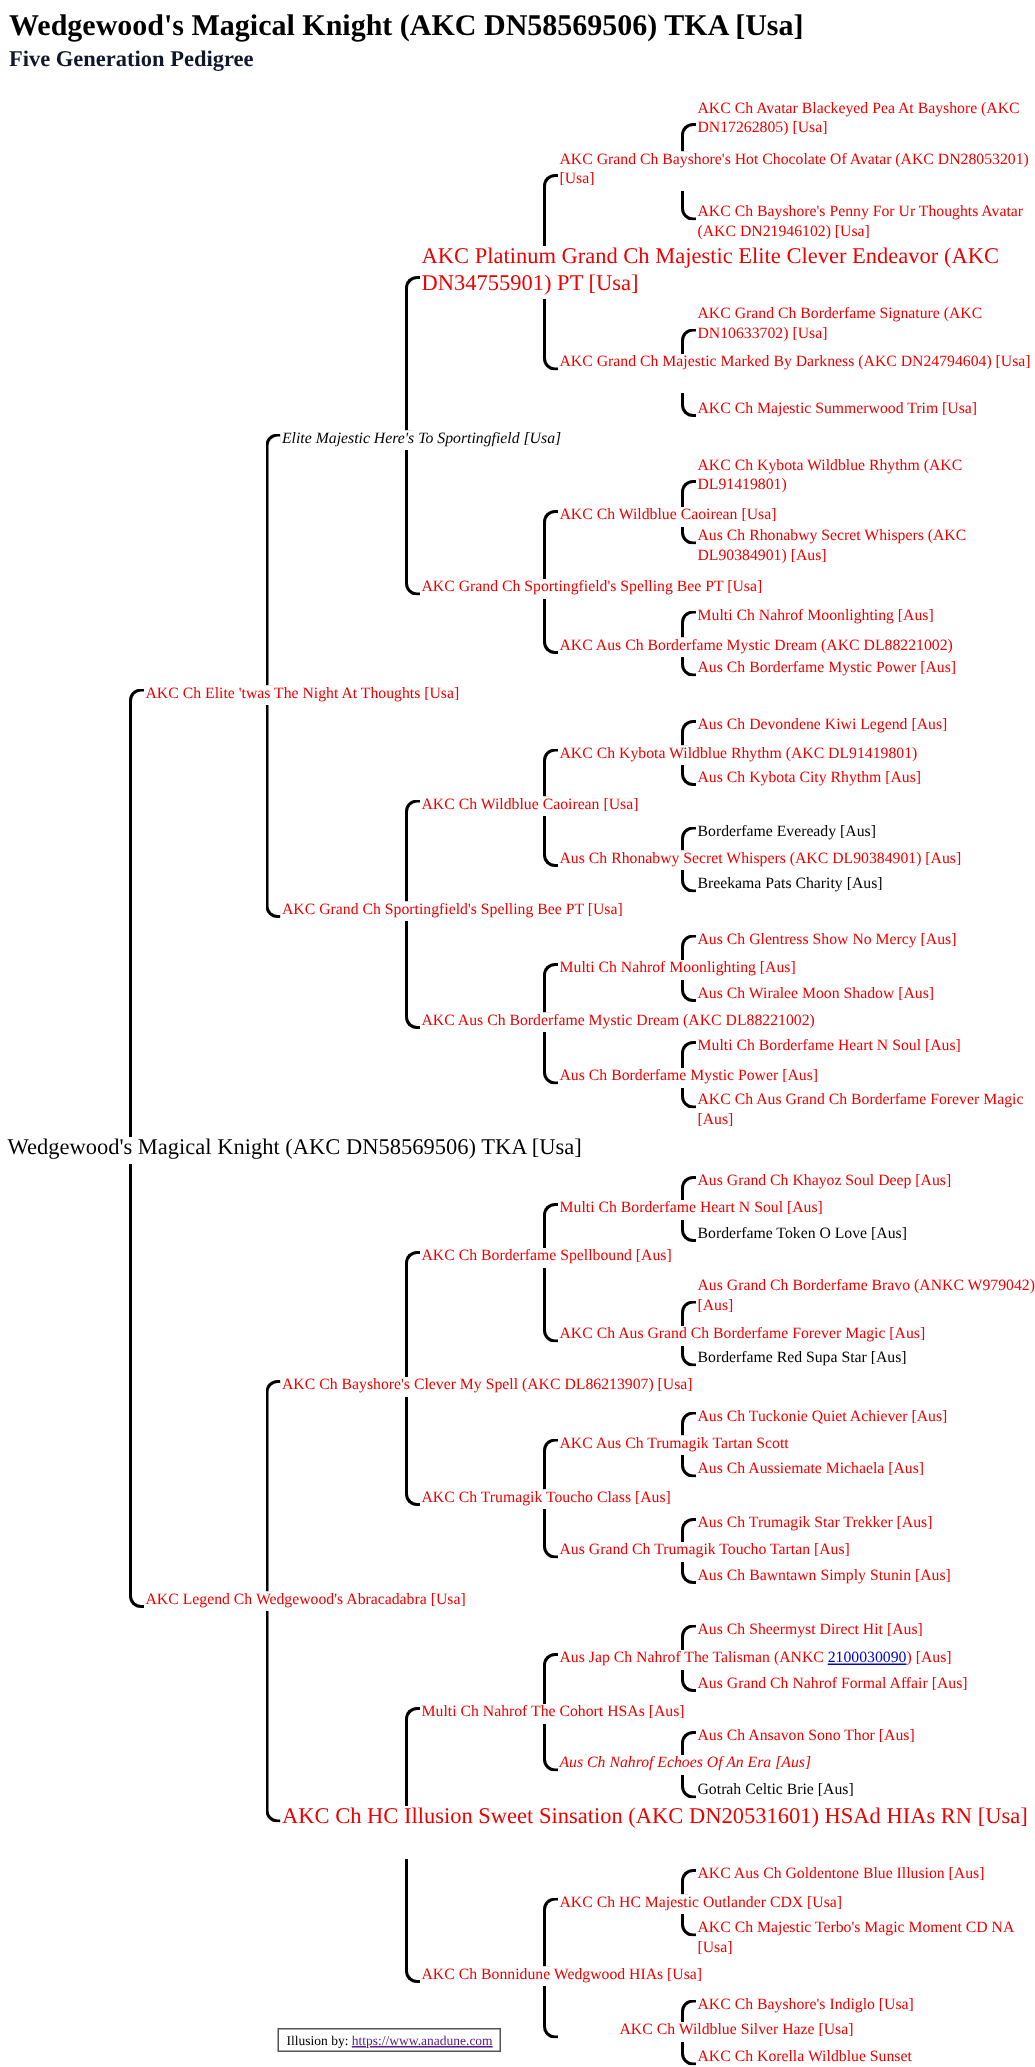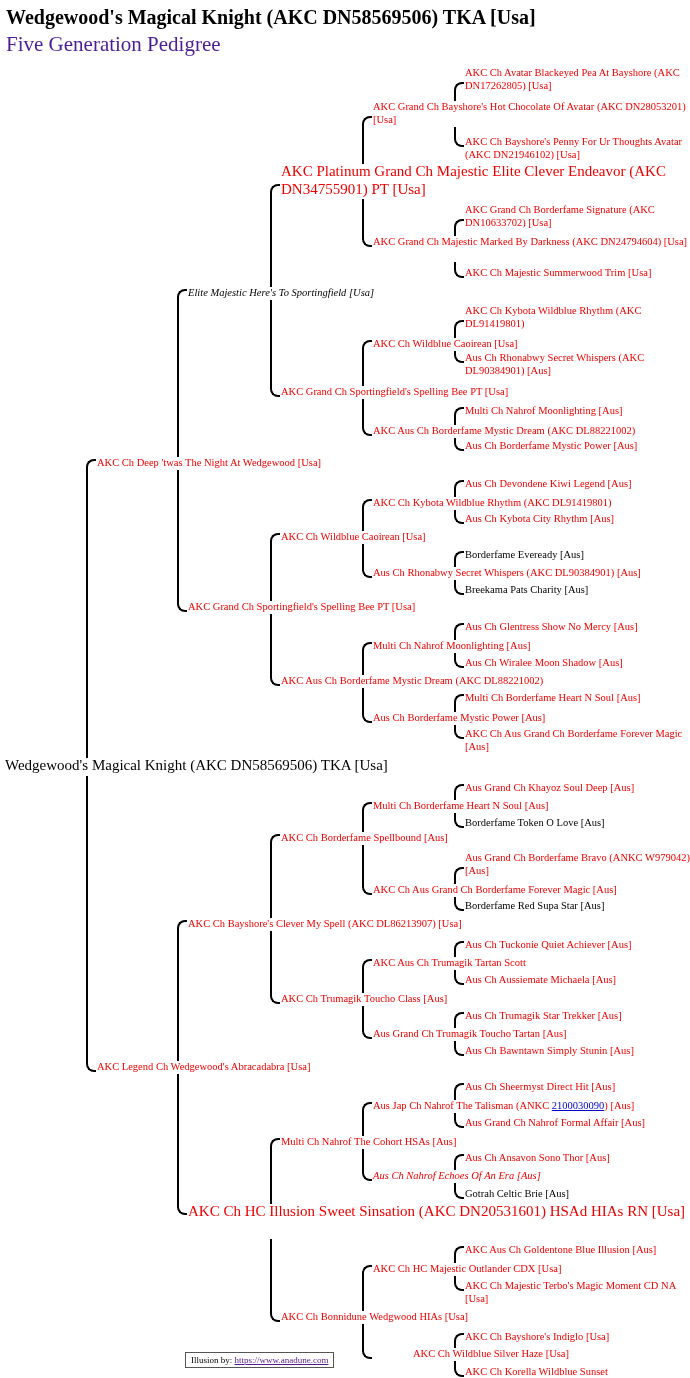--- a/index.html
+++ b/index.html
@@ -1,41 +1,41 @@
 <!DOCTYPE html>
 <html><head>
 <meta charset="utf-8">
 <style>
   html,body{margin:0;padding:0;}
   body{width:690px;height:1378px;background:#ffffff;overflow:hidden;position:relative;
        font-family:"Liberation Serif","DejaVu Serif",serif;}
   #page{position:absolute;left:0;top:0;width:690px;height:1378px;}
   .title{position:absolute;left:6px;top:6px;font-size:20px;font-weight:bold;color:#000;white-space:nowrap;}
-  .subtitle{position:absolute;left:6px;top:32px;font-size:21px;font-weight:normal;color:#4c1d95;white-space:nowrap;}
+  .subtitle{position:absolute;left:6px;top:32px;font-size:15px;font-weight:bold;color:#0f172a;white-space:nowrap;}
   .entry{position:absolute;}
   .entry.small{font-size:10.5px;line-height:13px;}
   .entry.large{font-size:15px;line-height:17.5px;}
   .reg-link{color:#0000cc;text-decoration:underline;cursor:pointer;}
   .bseg{position:absolute;width:8px;}
   .btop{border-left:2.5px solid #000;border-top:2.5px solid #000;border-top-left-radius:8px;}
   .bbot{border-left:2.5px solid #000;border-bottom:2.5px solid #000;border-bottom-left-radius:8px;}
   .footer-box{position:absolute;left:185px;top:1352px;border:1px solid #555;padding:2px 5px;
       font-size:9px;color:#000;white-space:nowrap;background:#fff;}
   .footer-link{color:#551a8b;text-decoration:underline;cursor:pointer;}
 </style>
 </head>
 <body>
 
 <div id="page">
   <div class="title">Wedgewood's Magical Knight (AKC DN58569506) TKA [Usa]</div>
   <div class="subtitle">Five Generation Pedigree</div>
 
   <div id="tree">
       <div class="entry large" style="left: 5px; top: 757px; width: 500px; color: rgb(0, 0, 0);">Wedgewood's Magical Knight (AKC DN58569506) TKA [Usa]</div>
-      <div class="entry small" style="left: 97px; top: 456px; width: 350px; color: rgb(238, 0, 0);">AKC Ch Deep 'twas The Night At Wedgewood [Usa]</div>
+      <div class="entry small" style="left: 97px; top: 456px; width: 350px; color: rgb(238, 0, 0);">AKC Ch Elite 'twas The Night At Thoughts [Usa]</div>
       <div class="entry small" style="left: 97px; top: 1060px; width: 350px; color: rgb(238, 0, 0);">AKC Legend Ch Wedgewood's Abracadabra [Usa]</div>
       <div class="entry small" style="left: 188px; top: 286px; width: 500px; color: rgb(0, 0, 0); font-style: italic;">Elite Majestic Here's To Sportingfield [Usa]</div>
       <div class="entry small" style="left: 188px; top: 600px; width: 500px; color: rgb(238, 0, 0);">AKC Grand Ch Sportingfield's Spelling Bee PT [Usa]</div>
       <div class="entry small" style="left: 188px; top: 917px; width: 500px; color: rgb(238, 0, 0);">AKC Ch Bayshore's Clever My Spell (AKC DL86213907) [Usa]</div>
       <div class="entry large" style="left: 188px; top: 1203px; width: 500px; color: rgb(238, 0, 0);">AKC Ch HC Illusion Sweet Sinsation (AKC DN20531601) HSAd HIAs RN [Usa]</div>
       <div class="entry large" style="left: 281px; top: 163px; width: 407px; color: rgb(238, 0, 0);">AKC Platinum Grand Ch Majestic Elite Clever Endeavor (AKC DN34755901) PT [Usa]</div>
       <div class="entry small" style="left: 281px; top: 385px; width: 407px; color: rgb(238, 0, 0);">AKC Grand Ch Sportingfield's Spelling Bee PT [Usa]</div>
       <div class="entry small" style="left: 281px; top: 530px; width: 407px; color: rgb(238, 0, 0);">AKC Ch Wildblue Caoirean [Usa]</div>
       <div class="entry small" style="left: 281px; top: 674px; width: 407px; color: rgb(238, 0, 0);">AKC Aus Ch Borderfame Mystic Dream (AKC DL88221002)</div>
       <div class="entry small" style="left: 281px; top: 831px; width: 407px; color: rgb(238, 0, 0);">AKC Ch Borderfame Spellbound [Aus]</div>

